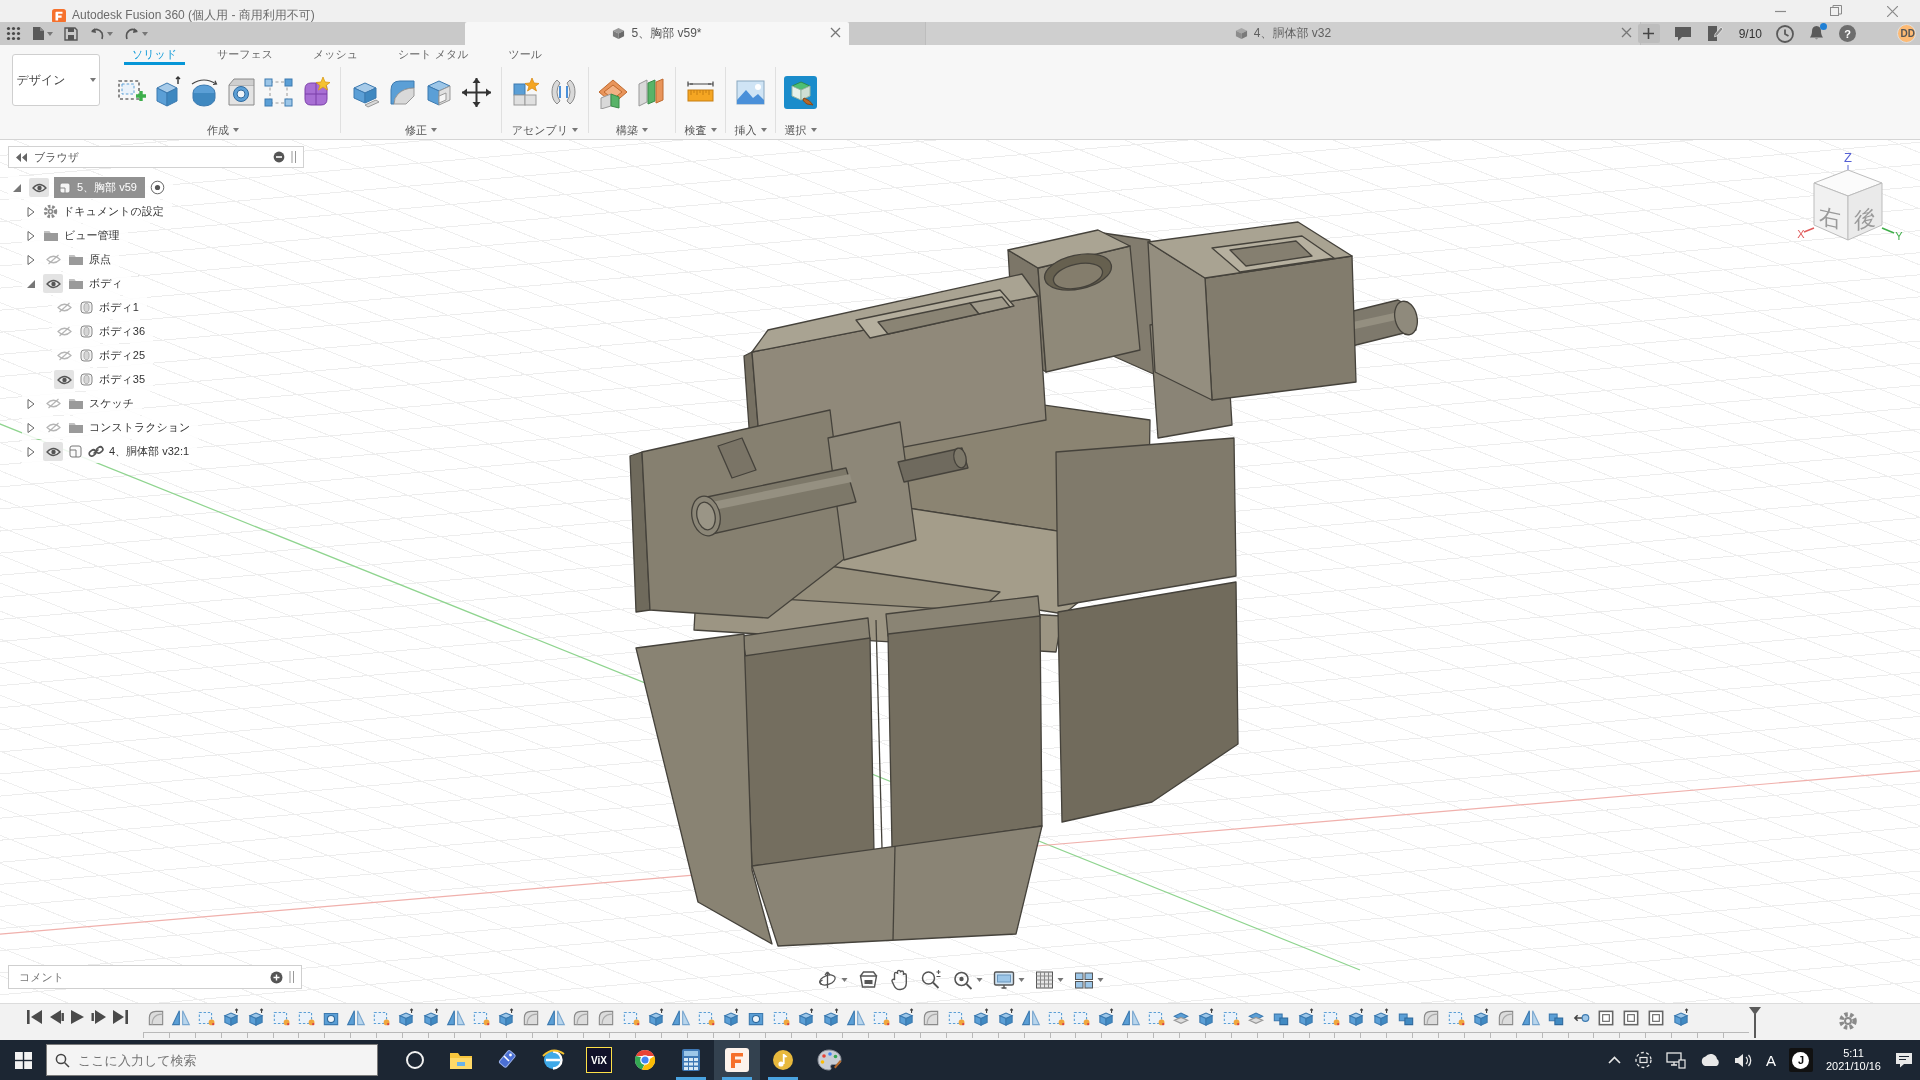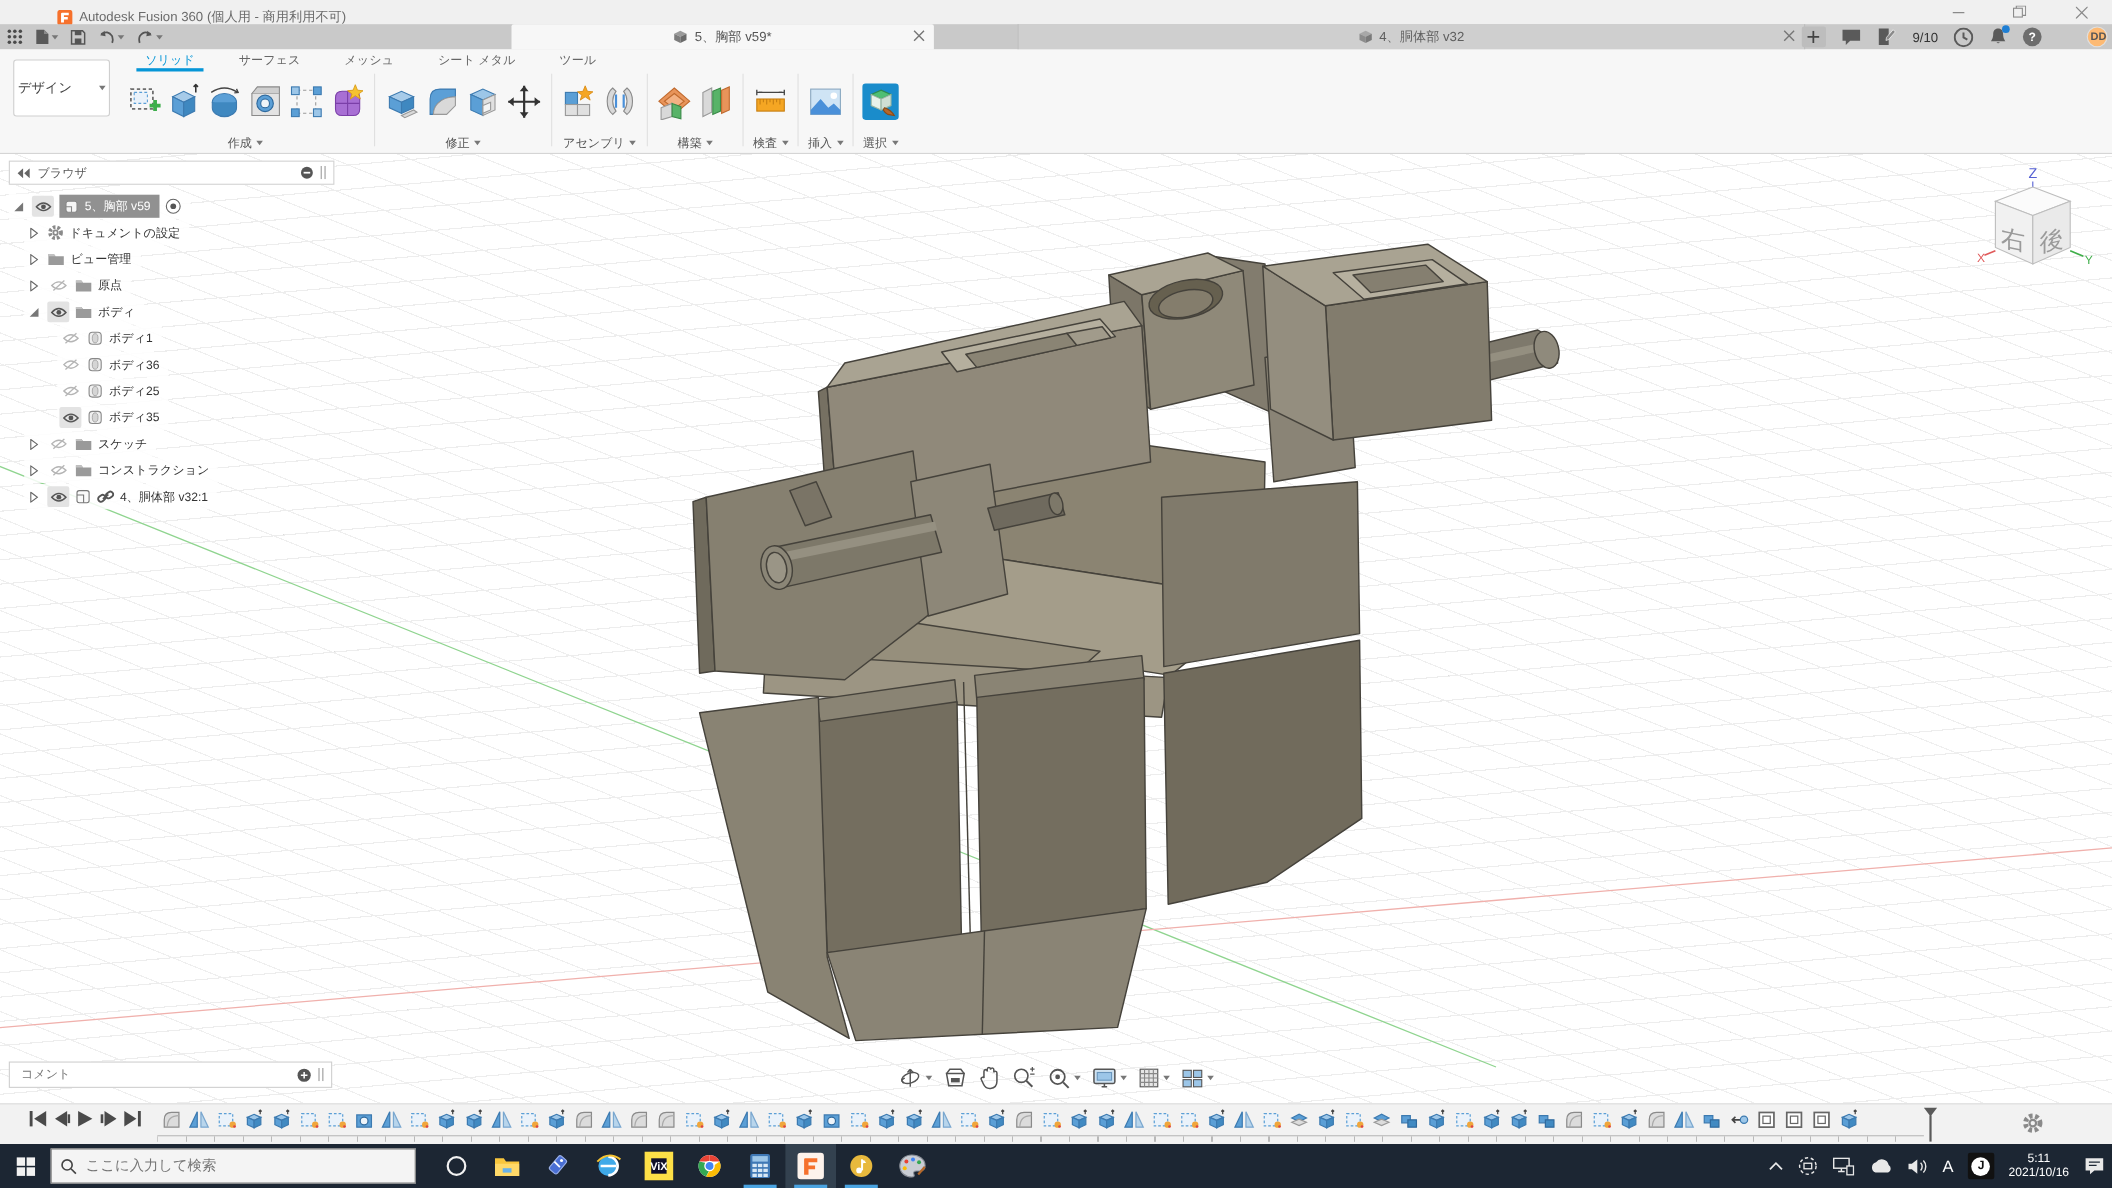--- a/index.html
+++ b/index.html
@@ -90,29 +90,29 @@
   .tl-icon{width:25px;height:22px;display:flex;align-items:center;justify-content:center;}
   .tl-icon svg{width:20px;height:20px;}
   .tl-ruler{position:absolute;left:143px;top:28px;width:1606px;height:6px;border-top:1px solid #b9b9b9;
     background-image:repeating-linear-gradient(90deg,#b9b9b9 0 1px,transparent 1px 25.9px);}
   .tl-marker{position:absolute;left:1748px;top:2px;width:14px;height:32px;}
   .tl-gear{position:absolute;left:1838px;top:7px;}
 
   
   .taskbar{position:absolute;top:1040px;left:0;right:0;height:40px;background:#1c2633;display:flex;align-items:center;color:#e8e8e8;}
   .tb-start{width:46px;height:40px;display:flex;align-items:center;justify-content:center;}
-  .tb-search{width:332px;height:32px;background:#f4f4f4;border:1px solid #7a7a7a;display:flex;align-items:center;padding:0 8px;gap:8px;font-family:Liberation Mono, monospace;}
+  .tb-search{width:332px;height:32px;background:#f4f4f4;border:1px solid #7a7a7a;display:flex;align-items:center;padding:0 8px;gap:8px;}
   .tb-search input{flex:1;border:none;outline:none;background:transparent;font-size:13px;color:#333;font-family:inherit;}
   .tb-apps{display:flex;align-items:center;height:40px;margin-left:14px;}
   .tb-app{width:46px;height:40px;display:flex;align-items:center;justify-content:center;position:relative;}
   .tb-app.running::after{content:"";position:absolute;left:8px;right:8px;bottom:0;height:3px;background:#4aa3e0;}
   .tb-app.active{background:#33414f;}
   .tb-tray{position:absolute;right:0;top:0;height:40px;display:flex;align-items:center;gap:13px;padding-right:6px;}
   .tb-clock{display:flex;flex-direction:column;align-items:center;justify-content:center;font-size:11px;line-height:13px;color:#fff;}
-  .vix-tile{width:26px;height:26px;background:#10102a;border:6px solid #fde047;color:#fff;font-size:10px;font-weight:bold;display:flex;align-items:flex-end;justify-content:center;}
+  .vix-tile{width:26px;height:26px;background:#10102a;border:1px solid #fde047;color:#fff;font-size:10px;font-weight:bold;display:flex;align-items:center;justify-content:center;}
   .jtile{width:24px;height:24px;background:#111;display:flex;align-items:center;justify-content:center;border-radius:2px;}
   .jtile .jc{width:17px;height:17px;border-radius:50%;background:#fff;color:#111;font-size:11px;font-weight:bold;display:flex;align-items:center;justify-content:center;}
   .ime{font-size:15px;color:#fff;}
 </style>
 </head>
 <body>
 
 <div id="app">
 
   <div class="titlebar">

